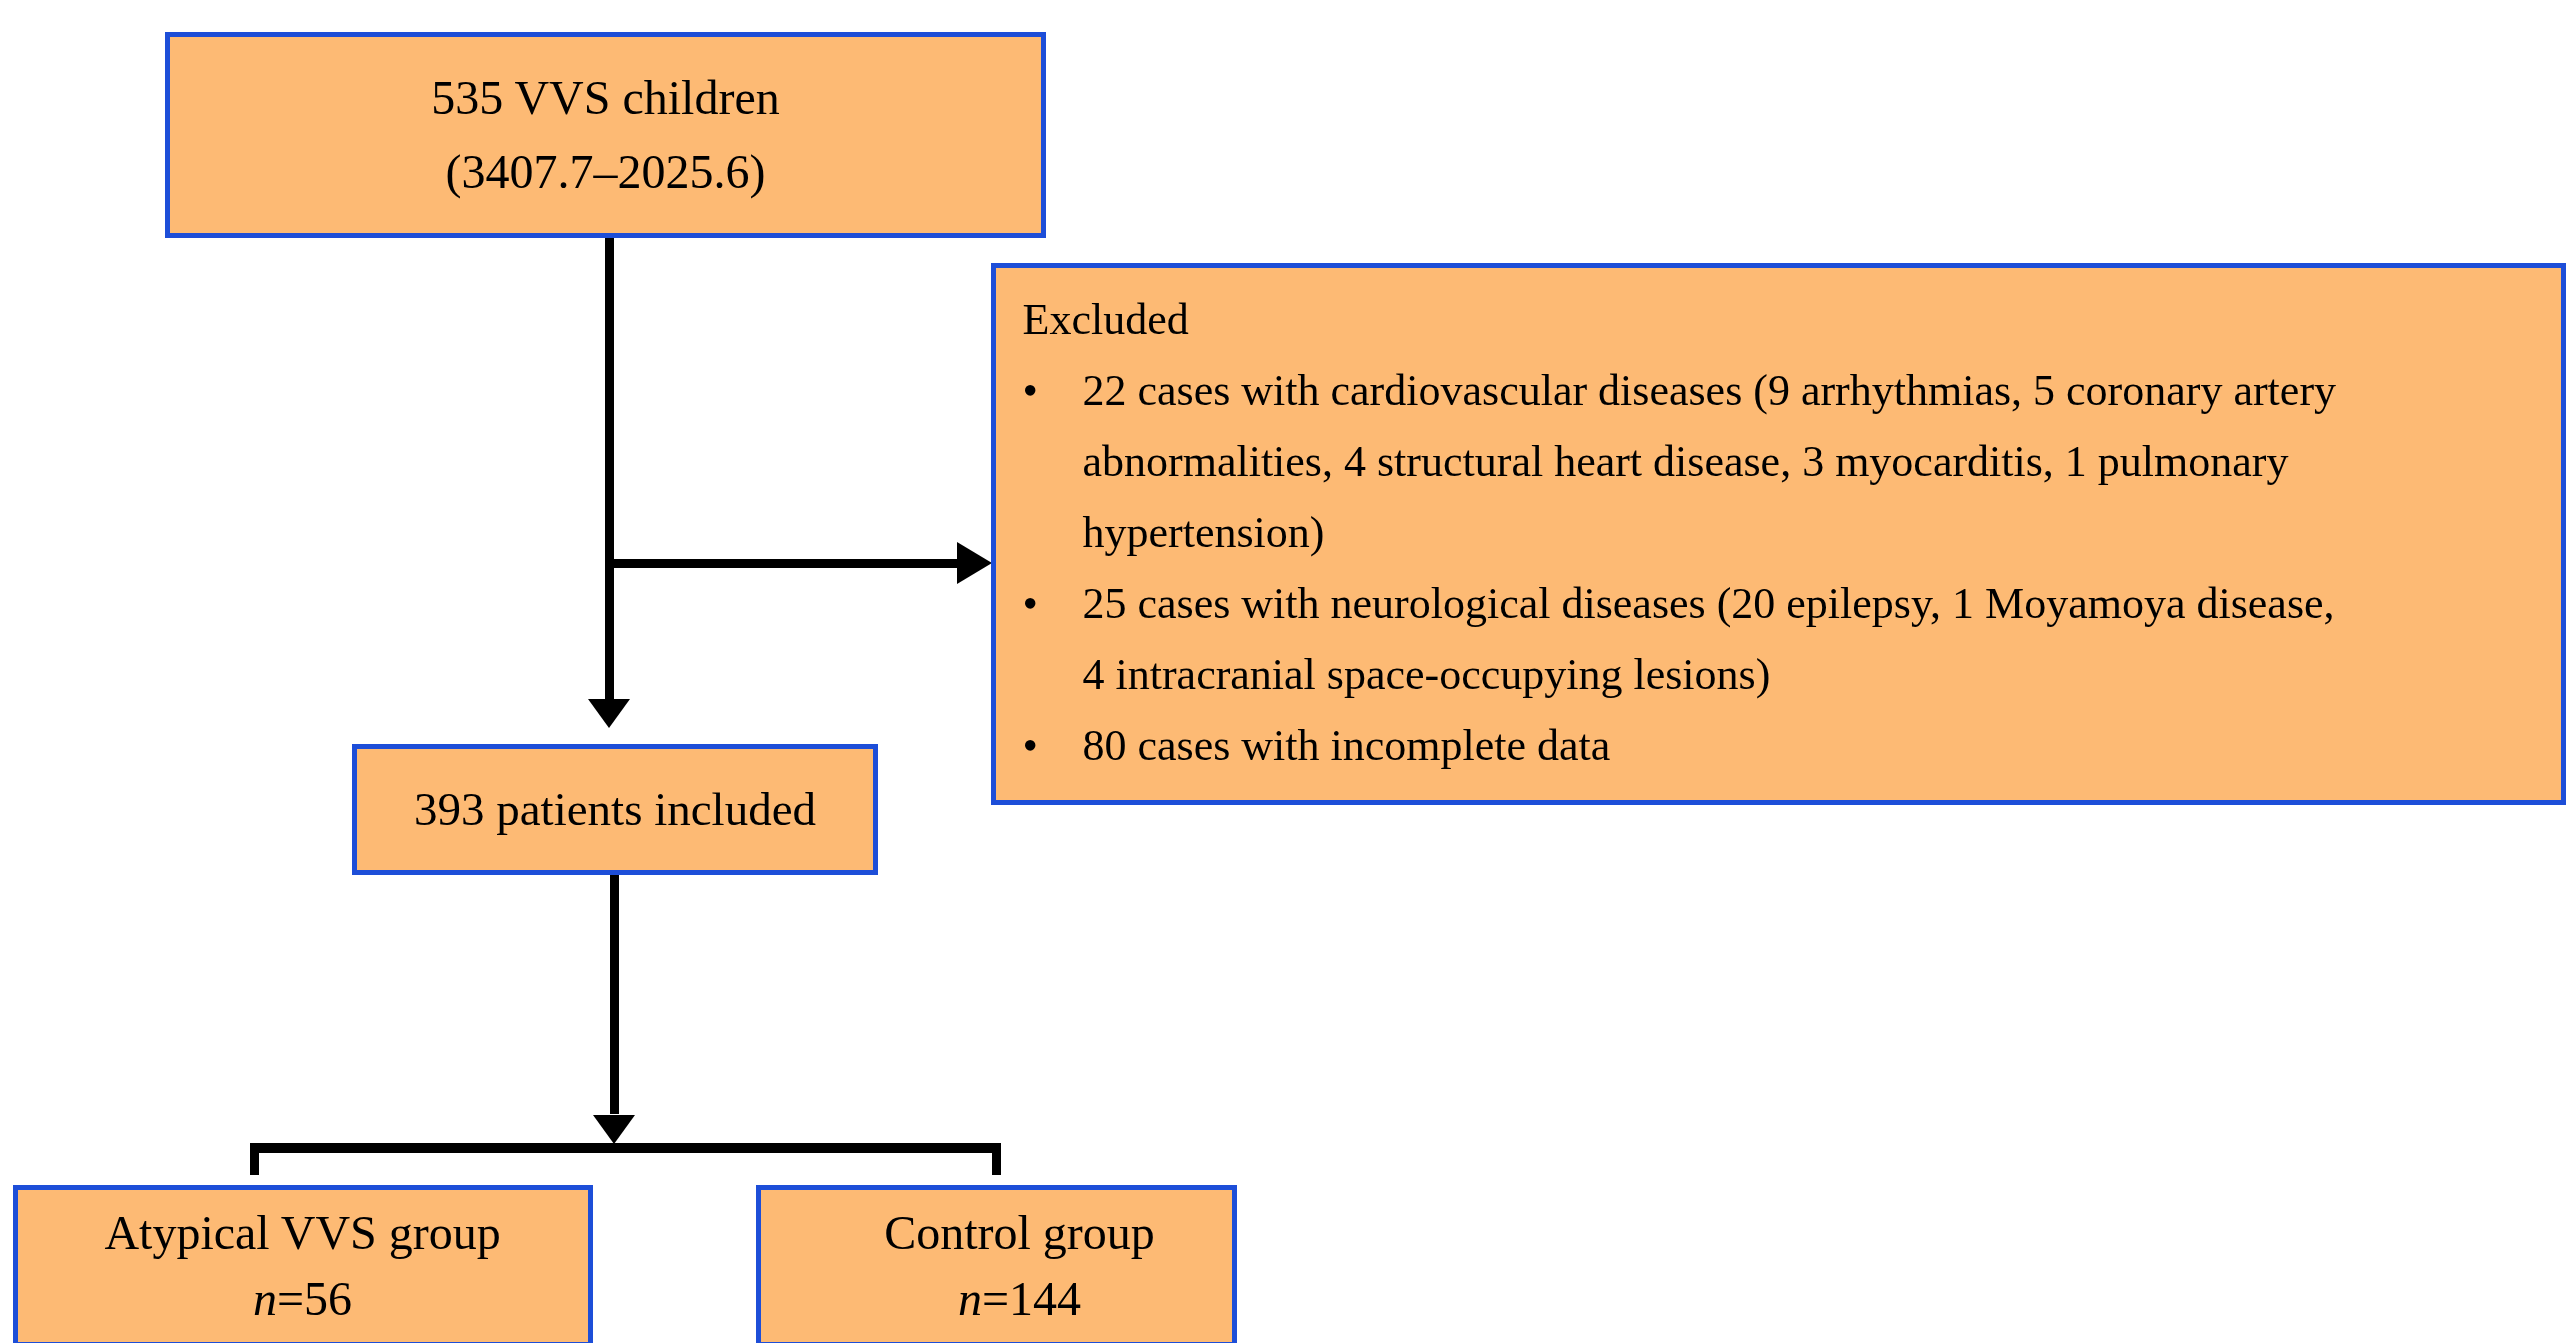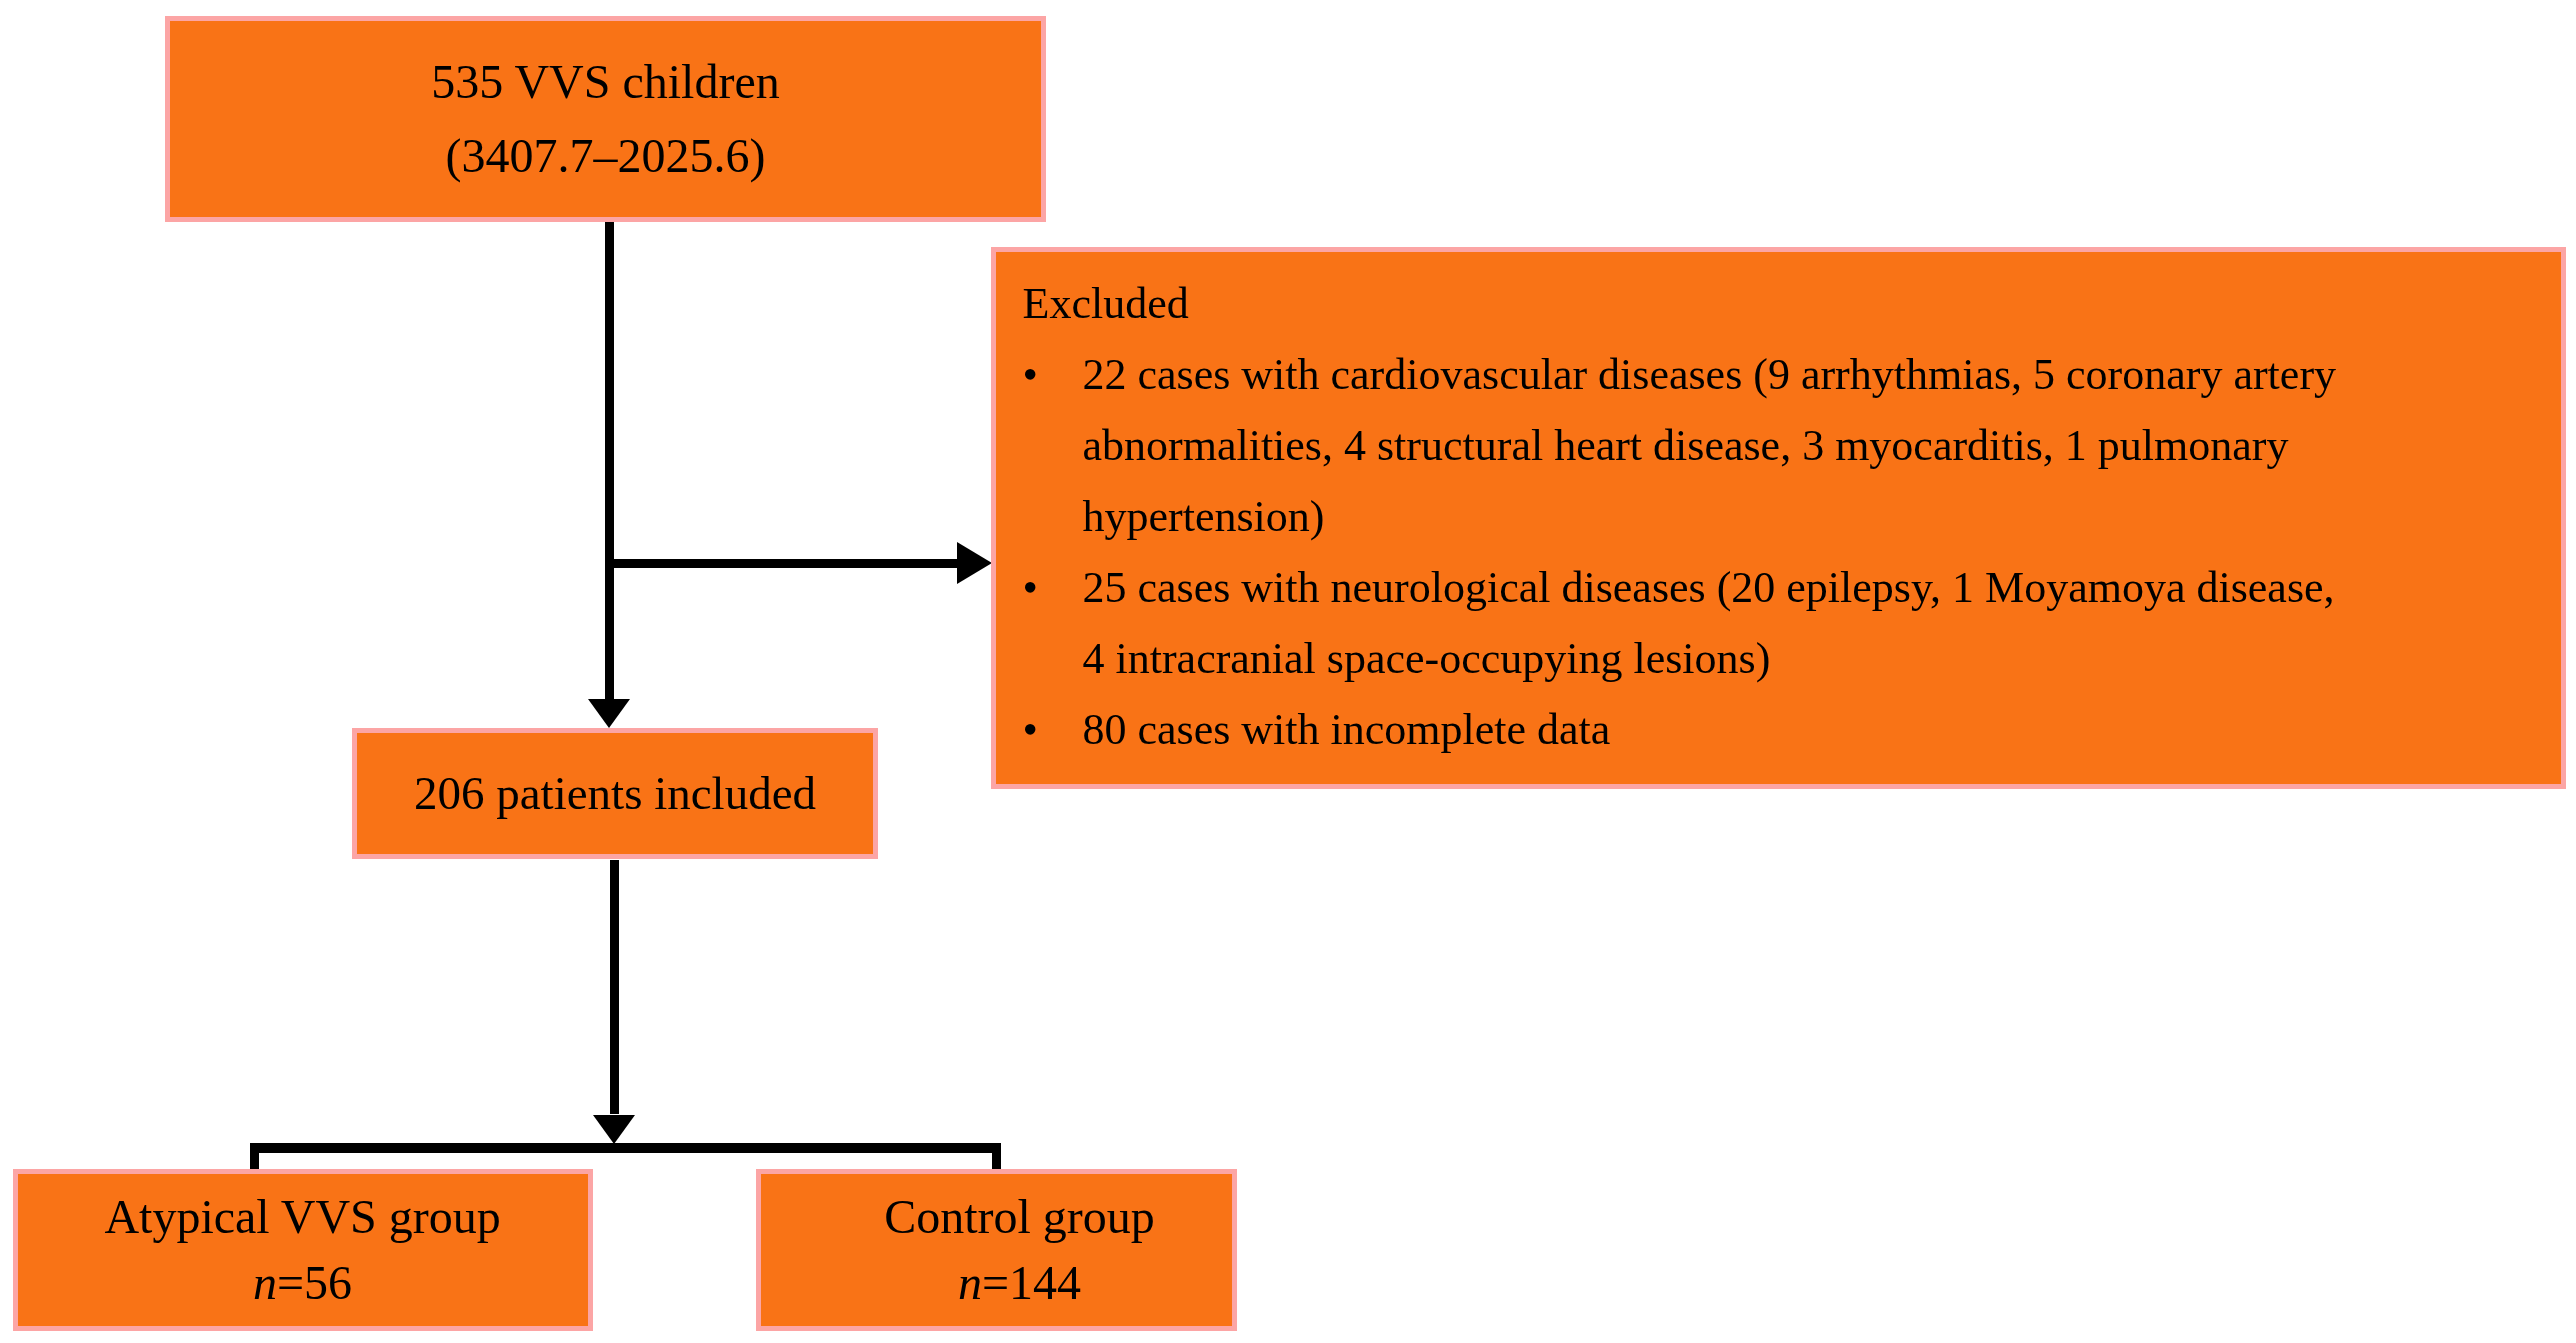--- a/index.html
+++ b/index.html
@@ -11,27 +11,28 @@
     position: relative;
     width: 2576px;
     height: 1344px;
     background: #ffffff;
     font-family: "Liberation Serif", "DejaVu Serif", serif;
     color: #000000;
   }
   .box {
     position: absolute;
     box-sizing: border-box;
-    border: 5px solid #fca5a5;
-    background: #f97316;
+    border: 5px solid #1d4ed8;
+    background: #fdba74;
     display: flex;
     flex-direction: column;
     align-items: center;
     justify-content: center;
     text-align: center;
+    margin-top: 16px;
   }
   #top-box {
     left: 165px; top: 16px; width: 881px; height: 206px;
     font-size: 48px; line-height: 74px;
   }
   #excluded-box {
     left: 991px; top: 247px; width: 1575px; height: 542px;
     align-items: flex-start;
     justify-content: flex-start;
     text-align: left;
@@ -126,21 +127,21 @@
       <span class="bullet-text">25 cases with neurological diseases (20 epilepsy, 1 Moyamoya disease,
 4 intracranial space-occupying lesions)</span>
     </div>
     <div class="bullet-row">
       <span class="bullet-glyph">•</span>
       <span class="bullet-text">80 cases with incomplete data</span>
     </div>
   </div>
 
   <div class="box" id="included-box">
-    <div>206 patients included</div>
+    <div>393 patients included</div>
   </div>
 
   <div class="box" id="atypical-box">
     <div>Atypical VVS group</div>
     <div><span class="italic-n">n</span><span>=56</span></div>
   </div>
 
   <div class="box" id="control-box">
     <div>Control group</div>
     <div><span class="italic-n">n</span><span>=144</span></div>

